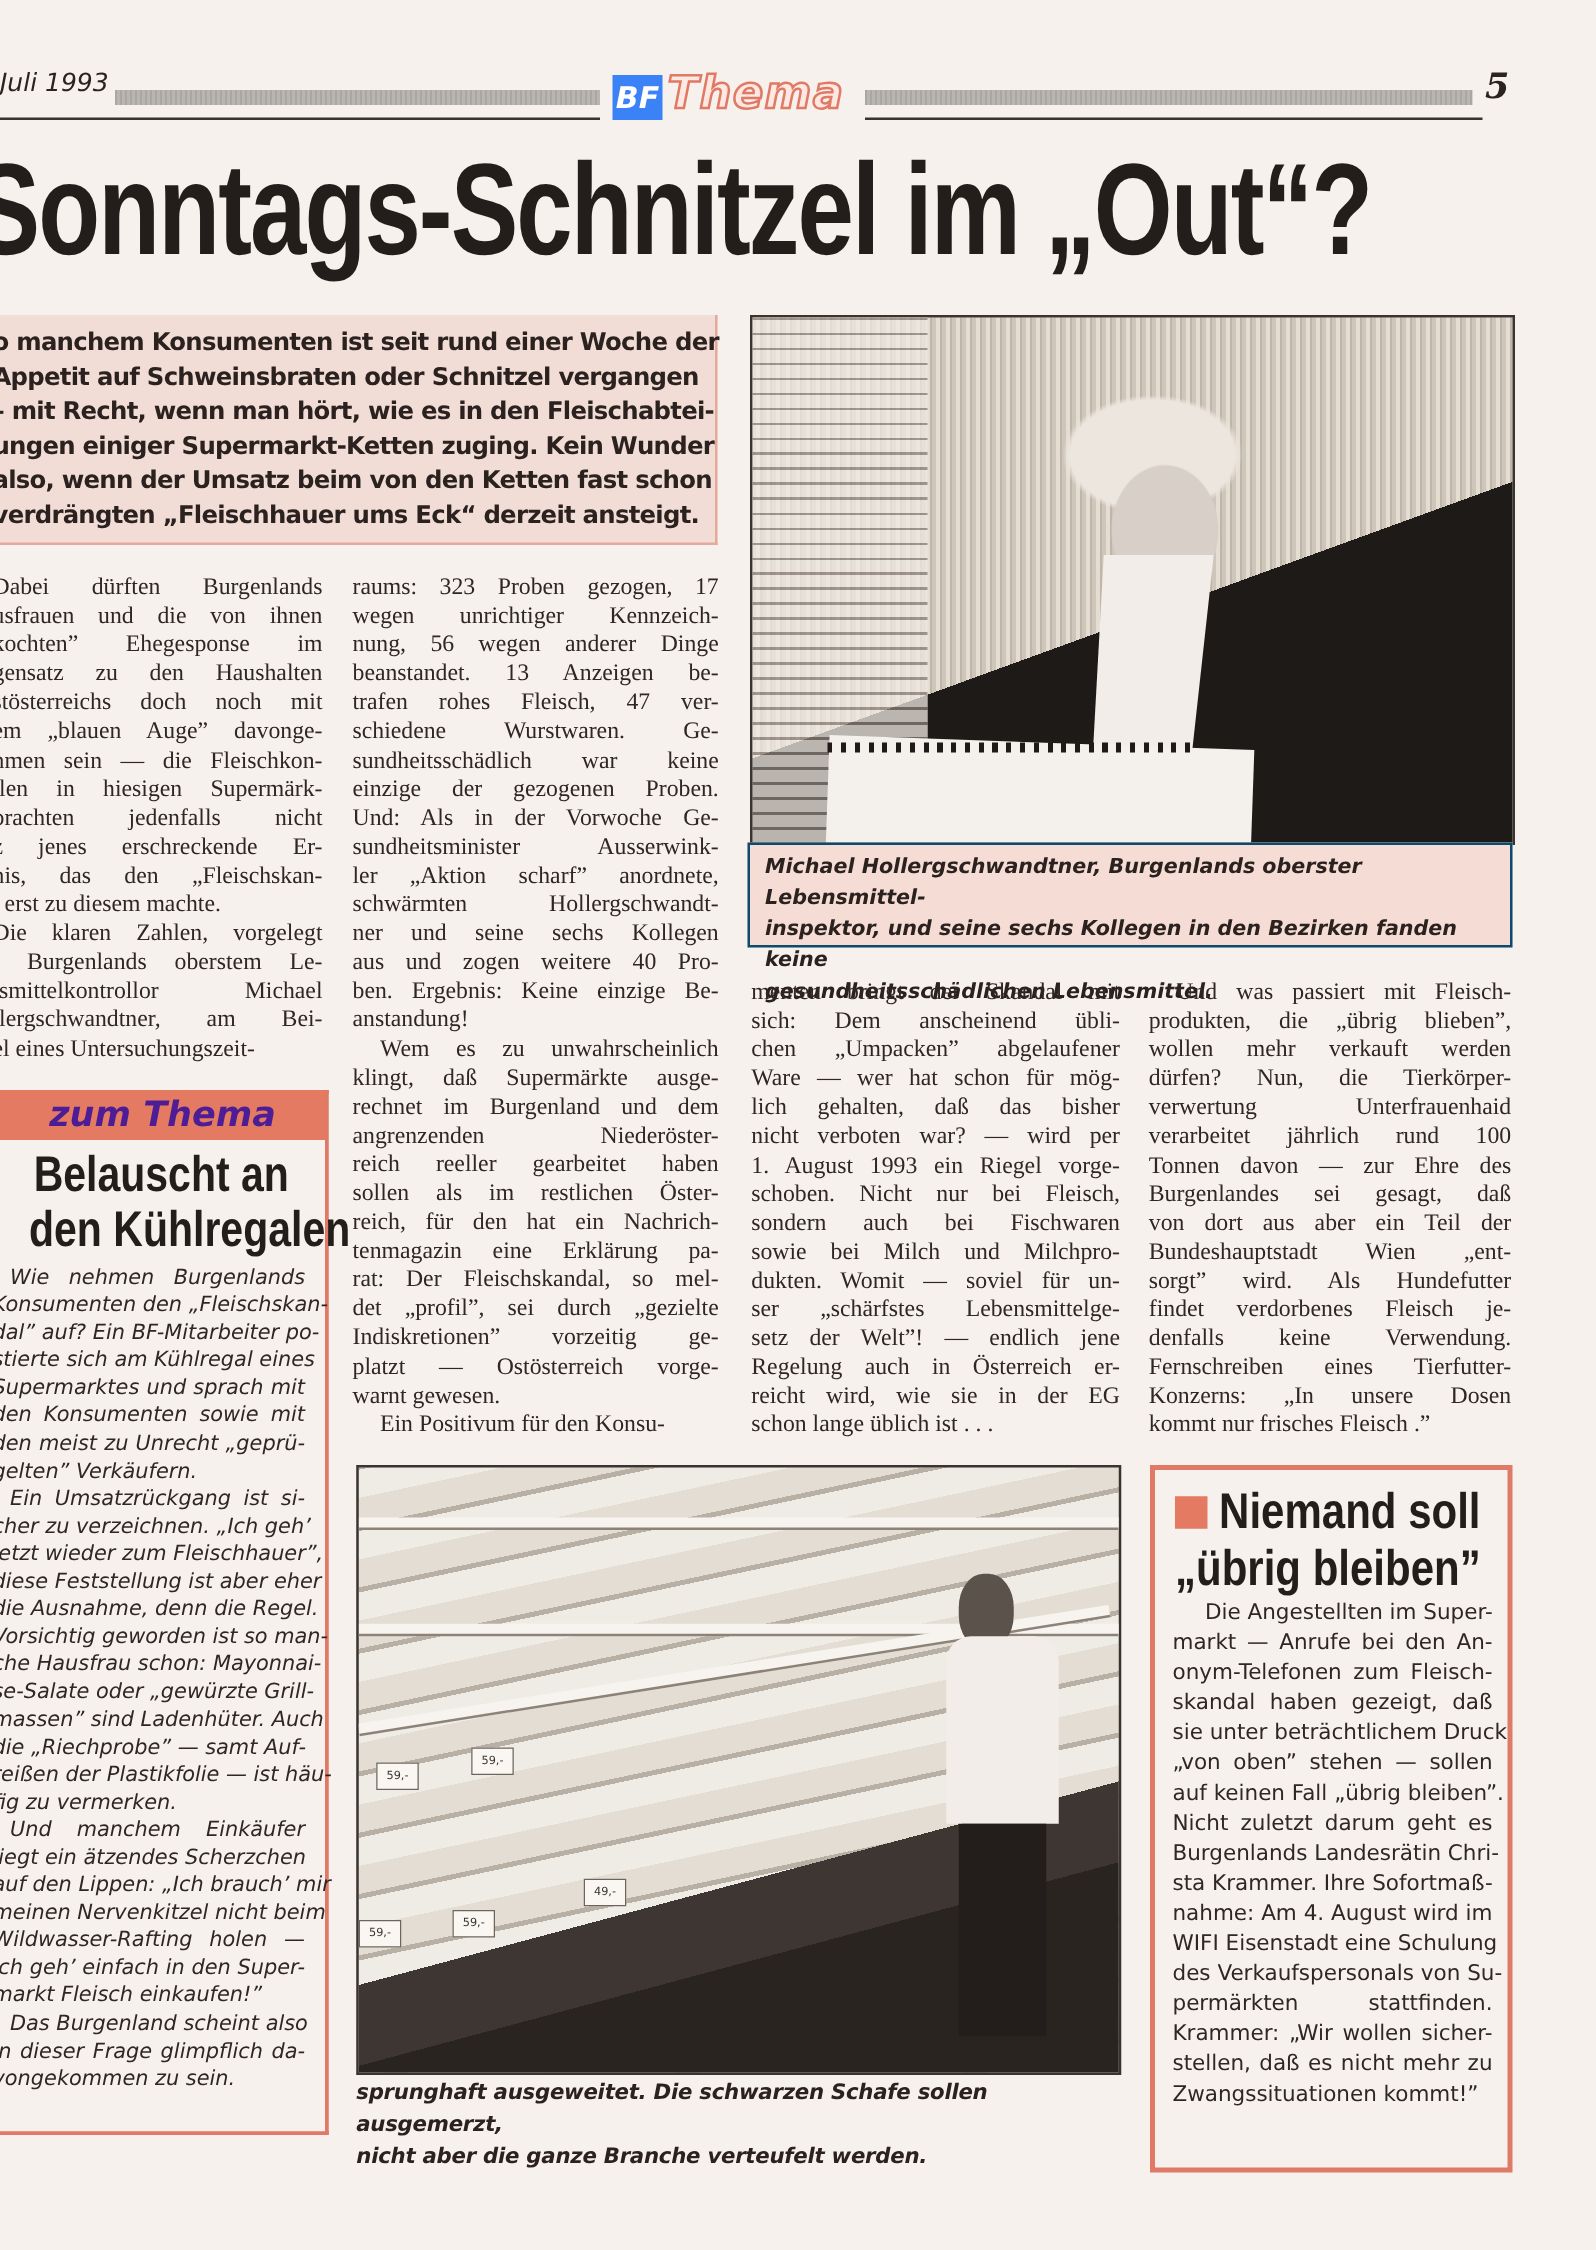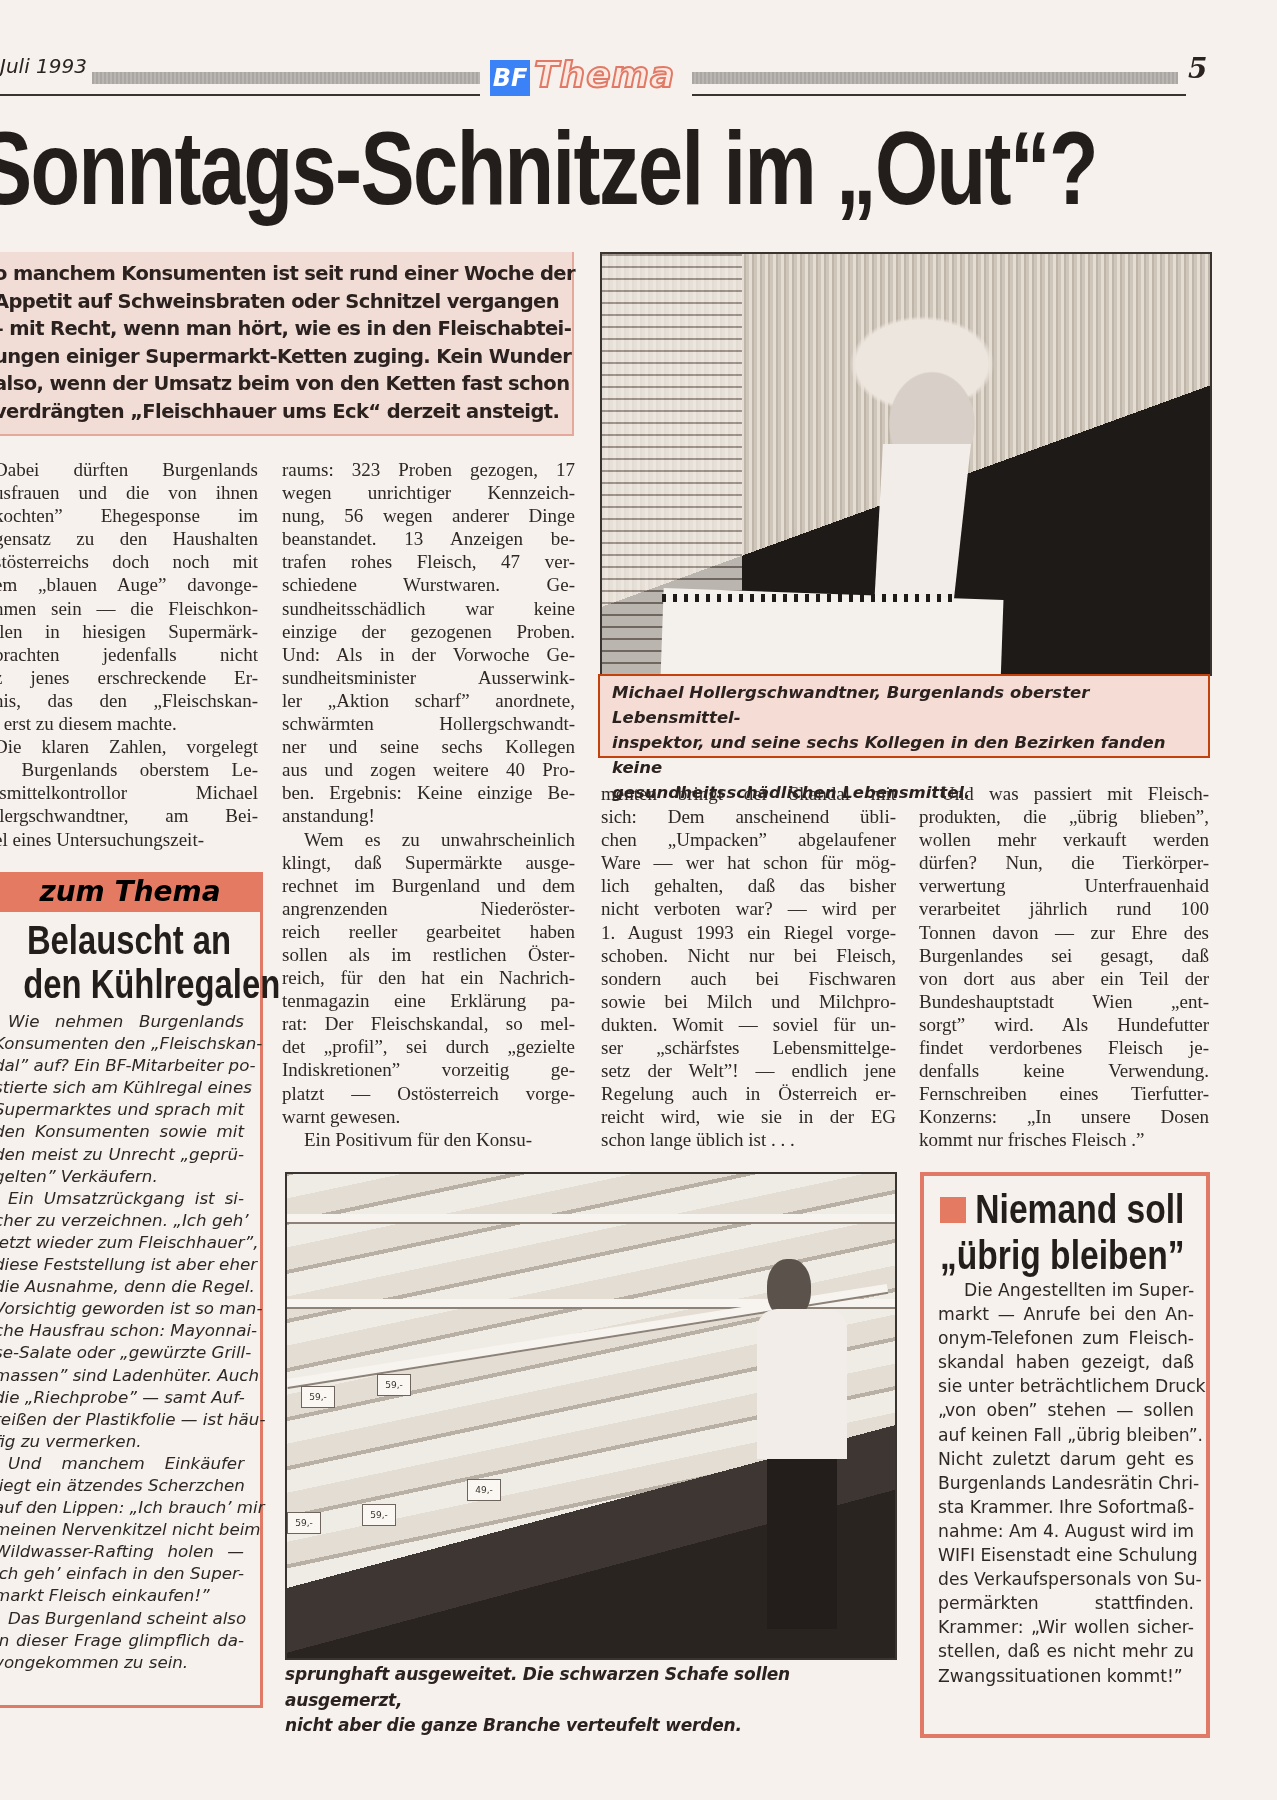--- a/index.html
+++ b/index.html
@@ -42,48 +42,48 @@
       radial-gradient(ellipse 70px 85px at 330px 170px, #d8d0c8 0 60%, transparent 62%),
       radial-gradient(ellipse 120px 80px at 320px 110px, #ece6df 0 55%, transparent 60%),
       linear-gradient(160deg, transparent 0 55%, #1e1a18 55% 100%),
       repeating-linear-gradient(90deg,#cfc6bb 0 3px,#e6ddd2 3px 6px,#bfb5a8 6px 8px);
   }
   .photo1 .lace { position:absolute; left:0; top:0; width:140px; height:100%;
     background: repeating-linear-gradient(0deg,#efe9e2 0 10px,#8a8078 10px 12px), #e4dcd3; opacity:.75; }
   .photo1 .shirt { position:absolute; left:270px; top:190px; width:110px; height:200px; background:#f2ede8; clip-path: polygon(10% 0,90% 0,70% 100%,0 100%); }
   .photo1 .paper { position:absolute; left:60px; top:340px; width:340px; height:90px; background:#f4f0eb; transform: rotate(2deg); }
   .photo1 .rings { position:absolute; left:60px; top:340px; width:290px; height:8px; background: repeating-linear-gradient(90deg,#1e1a18 0 4px,transparent 4px 11px); }
-  .cap1 { left: 598px; top: 674px; width: 612px; height: 84px; background: #f5ddd6; border: 2px solid #c2410c; box-sizing: border-box; }
+  .cap1 { left: 598px; top: 674px; width: 612px; height: 84px; background: #f5ddd6; border: 2px solid #0c4a6e; box-sizing: border-box; }
   .cap1 p, .cap2 p { margin: 0; font-family: "DejaVu Sans", sans-serif; font-style: italic; font-weight: bold; color: #2b2220; }
   .cap1 p { padding: 4px 12px; font-size: 16.5px; line-height: 25px; }
 
   
   .sidebox { left: -4px; top: 872px; width: 264px; height: 830px; border: 3px solid #e07a66; border-left: none; }
   .sidebox-hdr { left: 0; top: 872px; width: 260px; height: 40px; background: #e57a63; text-align: center;
-    font-family: "DejaVu Sans", sans-serif; font-style: italic; font-weight: bold; font-size: 28px; line-height: 40px; color: #000000; }
+    font-family: "DejaVu Sans", sans-serif; font-style: italic; font-weight: bold; font-size: 28px; line-height: 40px; color: #4c1d95; }
   .sidebox-title { left: 0; top: 918px; width: 258px; text-align: center; font-family: "Liberation Sans", sans-serif; font-weight: bold;
     font-size: 40px; line-height: 44px; color: #231e1c; transform: scaleX(0.82); transform-origin: center top; white-space: nowrap; }
   .sidebox-body { left: -6px; top: 1010px; width: 250px; font-family: "DejaVu Sans", sans-serif; font-style: italic;
     font-size: 16.7px; line-height: 22.1px; color: #2e2724; }
   .sidebox-body .ln { display:block; white-space: nowrap; text-align: justify; text-align-last: justify; }
   .sidebox-body .ln.last { text-align-last: left; }
   .sidebox-body .ln.ind { text-indent: 14px; }
 
   
   .photo2 { left: 285px; top: 1172px; width: 608px; height: 484px; border: 2px solid #3a3430; overflow: hidden;
     background:
       linear-gradient(165deg, transparent 0 64%, #3e3632 64% 74%, #2a2420 74% 100%),
       repeating-linear-gradient(-12deg, #efebe5 0 22px, #b8afa5 22px 26px, #e4ddd4 26px 48px),
       #e9e3dc; }
   .photo2 .shelf { position:absolute; left:0; height:8px; width:100%; background:#f7f4ef; border-bottom:2px solid #8c8278; }
   .photo2 .man { position:absolute; left:470px; top:85px; width:90px; height:380px; }
   .photo2 .man .head { position:absolute; left:10px; top:0; width:44px; height:60px; border-radius:45%; background:#5b524c; }
   .photo2 .man .torso { position:absolute; left:0; top:50px; width:90px; height:150px; background:#f2ede8; border-radius: 20px 20px 0 0; }
   .photo2 .man .legs { position:absolute; left:10px; top:200px; width:70px; height:170px; background:#231e1c; }
-  .photo2 .tag { position:absolute; width:32px; height:20px; background:#faf7f2; border:1px solid #6d645d; font:9px "DejaVu Sans",sans-serif; text-align:center; line-height:20px; color:#3a3430; }
+  .photo2 .tag { position:absolute; width:32px; height:20px; background:#faf7f2; border:1px solid #6d645d; font:9px "DejaVu Sans",sans-serif; text-align:center; line-height:20px; color:#3a3430;margin-top:24px; }
   .cap2 { left: 285px; top: 1662px; width: 620px; }
   .cap2 p { font-size: 17px; line-height: 25.5px; letter-spacing: -0.2px; }
 
   
   .rbox { left: 920px; top: 1172px; width: 290px; height: 566px; border: 4px solid #e07a66; box-sizing: border-box; }
   .rbox-sq { left: 940px; top: 1197px; width: 26px; height: 26px; background: #e57a63; }
   .rbox-title { left: 940px; top: 1186px; width: 270px; font-family: "Liberation Sans", sans-serif; font-weight: bold; font-size: 40px; line-height: 46px;
     color: #231e1c; transform: scaleX(0.84); transform-origin: left top; white-space: nowrap; }
   .rbox-title .t1 { padding-left: 42px; }
   .rbox-body { left: 938px; top: 1278px; width: 256px; font-family: "DejaVu Sans", sans-serif; font-size: 17.2px; line-height: 24.1px; color: #2e2724; }

